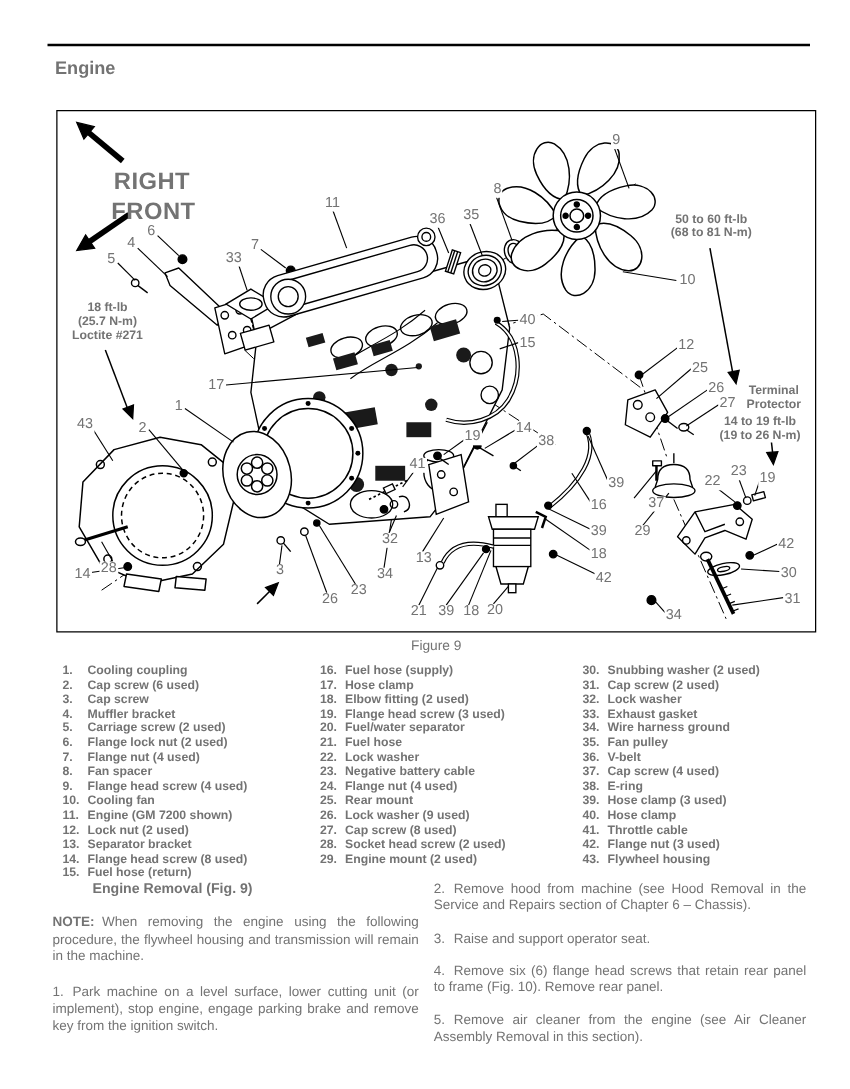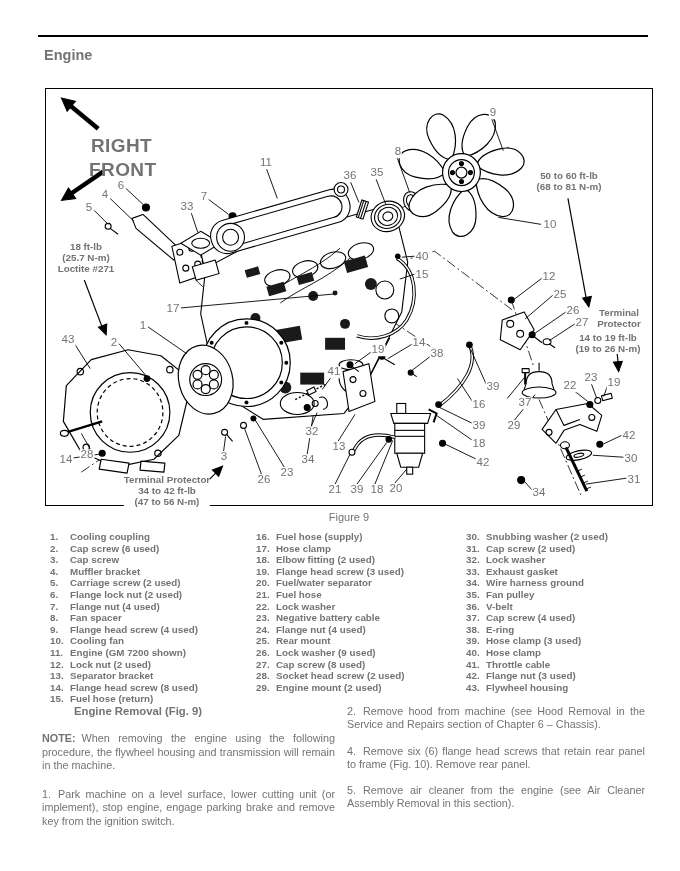--- a/index.html
+++ b/index.html
@@ -371,25 +371,20 @@
           <div>50 to 60 ft-lb</div>
           <div>(68 to 81 N-m)</div>
         </div>
         <div class="fig-note" style="left: 573px; top: 218px;">
           <div>Terminal</div>
           <div>Protector</div>
         </div>
         <div class="fig-note" style="left: 562px; top: 243px;">
           <div>14 to 19 ft-lb</div>
           <div>(19 to 26 N-m)</div>
-        </div>
-        <div class="fig-note" style="left: 121px; top: 385px;">
-          <div>Terminal Protector</div>
-          <div>34 to 42 ft-lb</div>
-          <div>(47 to 56 N-m)</div>
         </div>
       </div>
     <div class="fig-overlay">
 
     <span class="callout" style="left: 447px; top: 24px;">9</span>
         <span class="callout" style="left: 352px; top: 63px;">8</span>
         <span class="callout" style="left: 304px; top: 87px;">36</span>
         <span class="callout" style="left: 331px; top: 84px;">35</span>
         <span class="callout" style="left: 220px; top: 74px;">11</span>
         <span class="callout" style="left: 158px; top: 108px;">7</span>
@@ -501,16 +496,17 @@
     <p class="note"><span class="note-label">NOTE:</span><span>When removing the engine using the following procedure, the flywheel housing and transmission will remain in the machine.</span></p>
     <div>
 
     <p class="step"><span class="snum">1.</span><span>Park machine on a level surface, lower cutting unit (or implement), stop engine, engage parking brake and remove key from the ignition switch.</span></p>
       </div>
   </div>
 
   <div class="bodycol bodyR">
 
   <p class="step"><span class="snum">2.</span><span>Remove hood from machine (see Hood Removal in the Service and Repairs section of Chapter 6 – Chassis).</span></p>
+      <p class="step"><span class="snum">3.</span><span>Raise and support operator seat.</span></p>
       <p class="step"><span class="snum">4.</span><span>Remove six (6) flange head screws that retain rear panel to frame (Fig. 10). Remove rear panel.</span></p>
       <p class="step"><span class="snum">5.</span><span>Remove air cleaner from the engine (see Air Cleaner Assembly Removal in this section).</span></p>
     </div>
 </div>
 
 </body></html>

